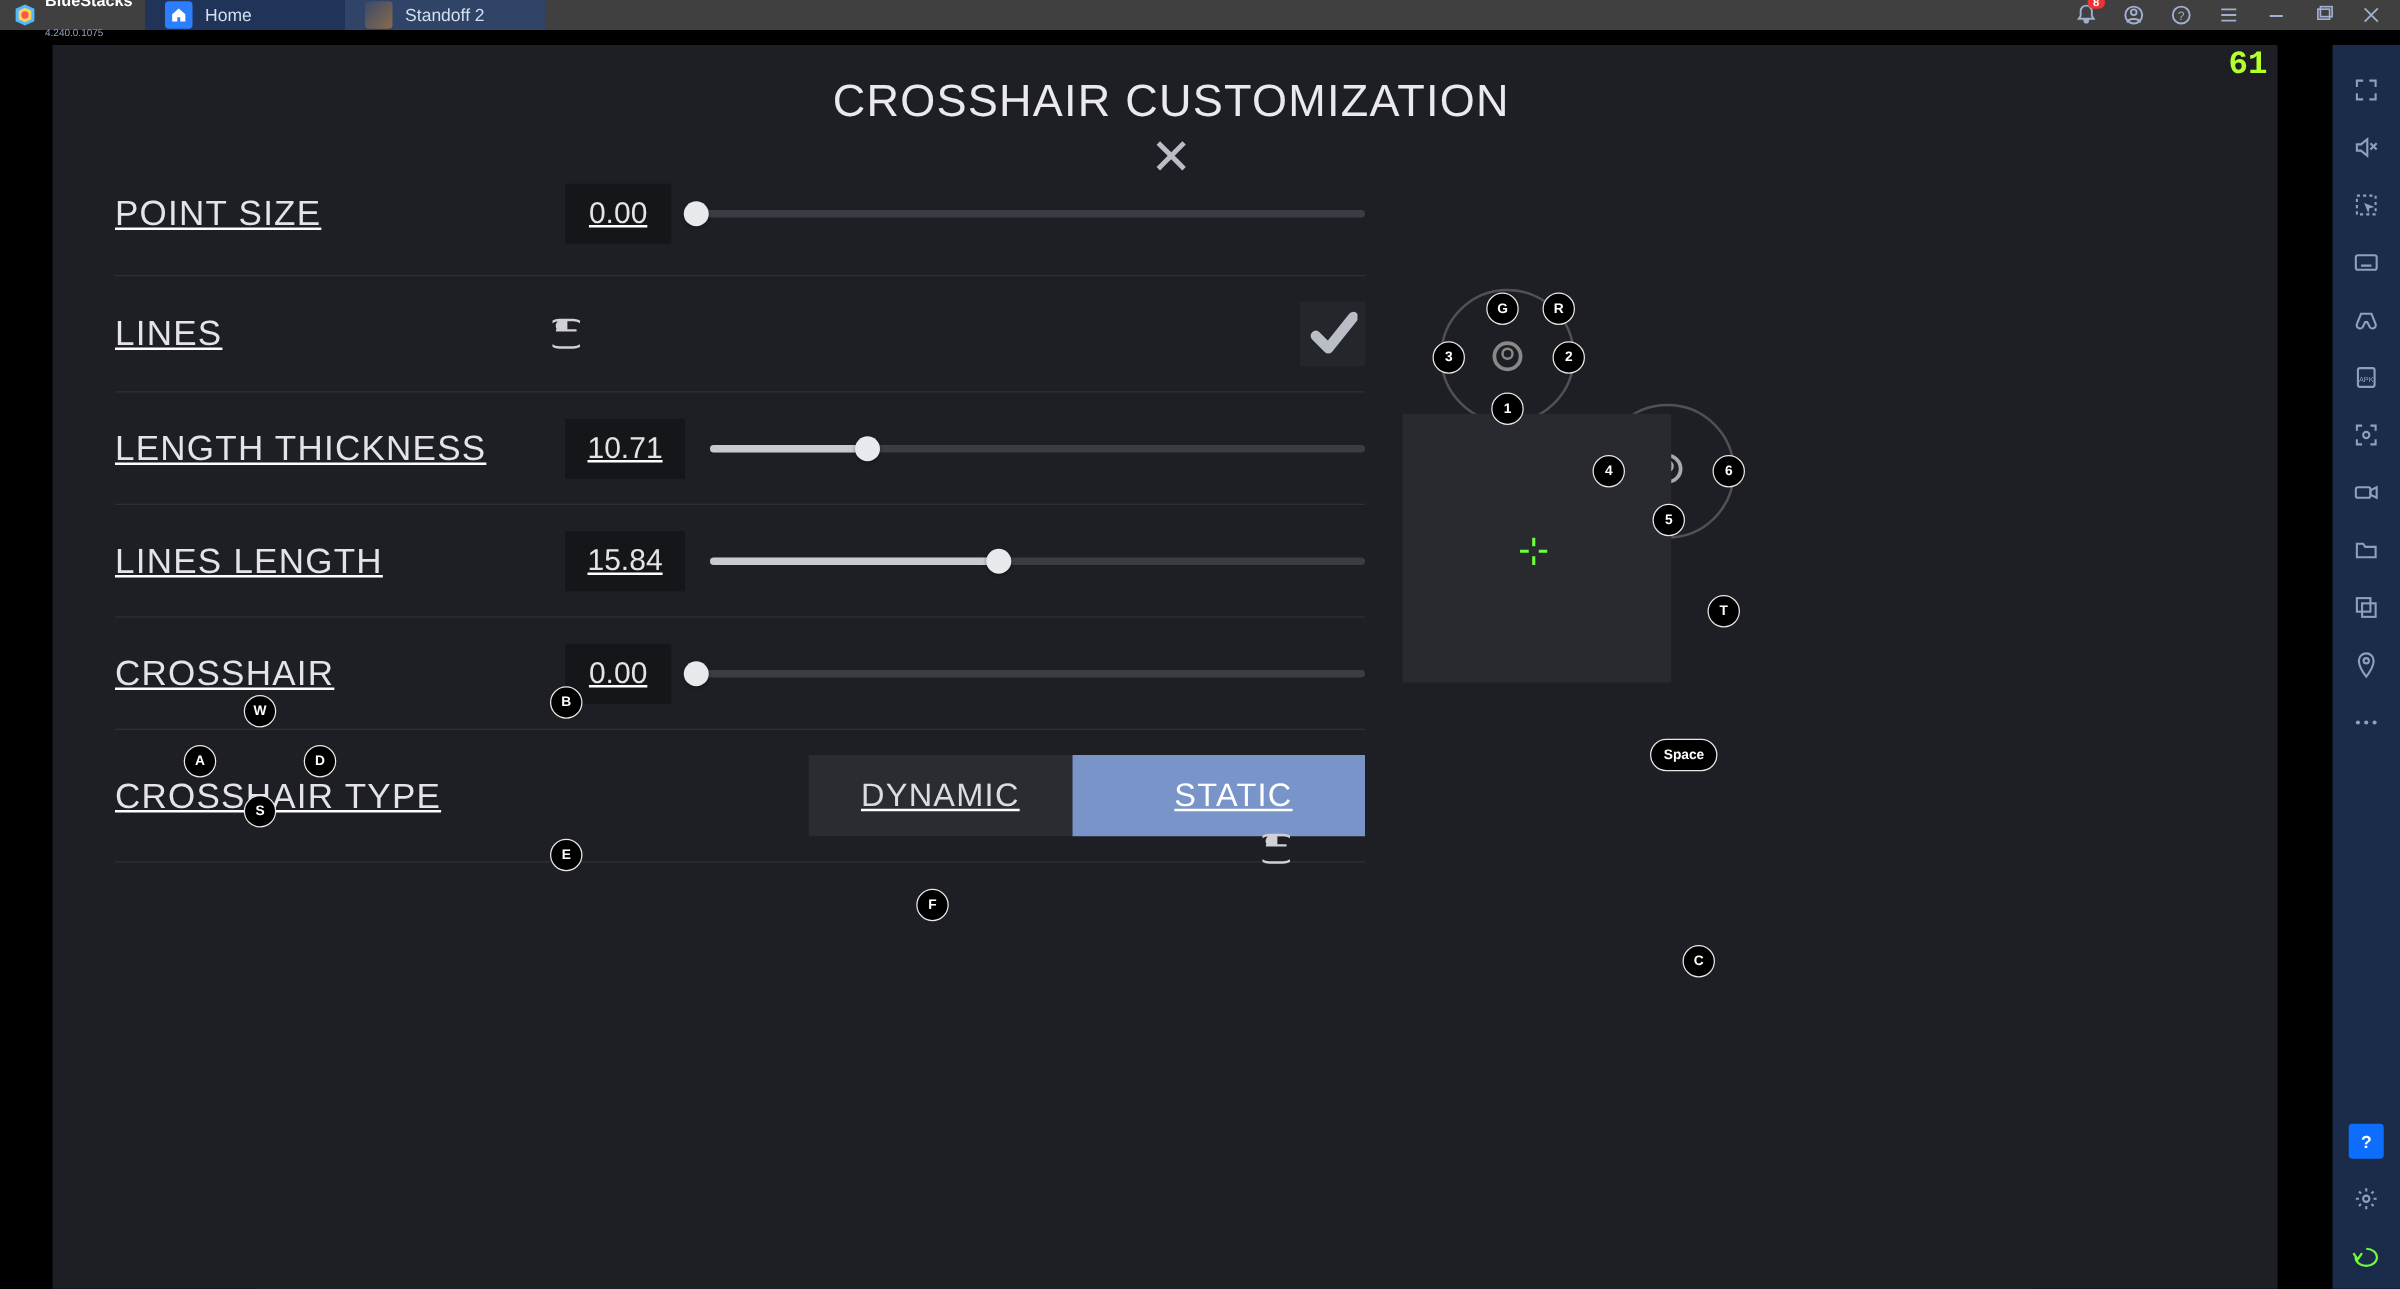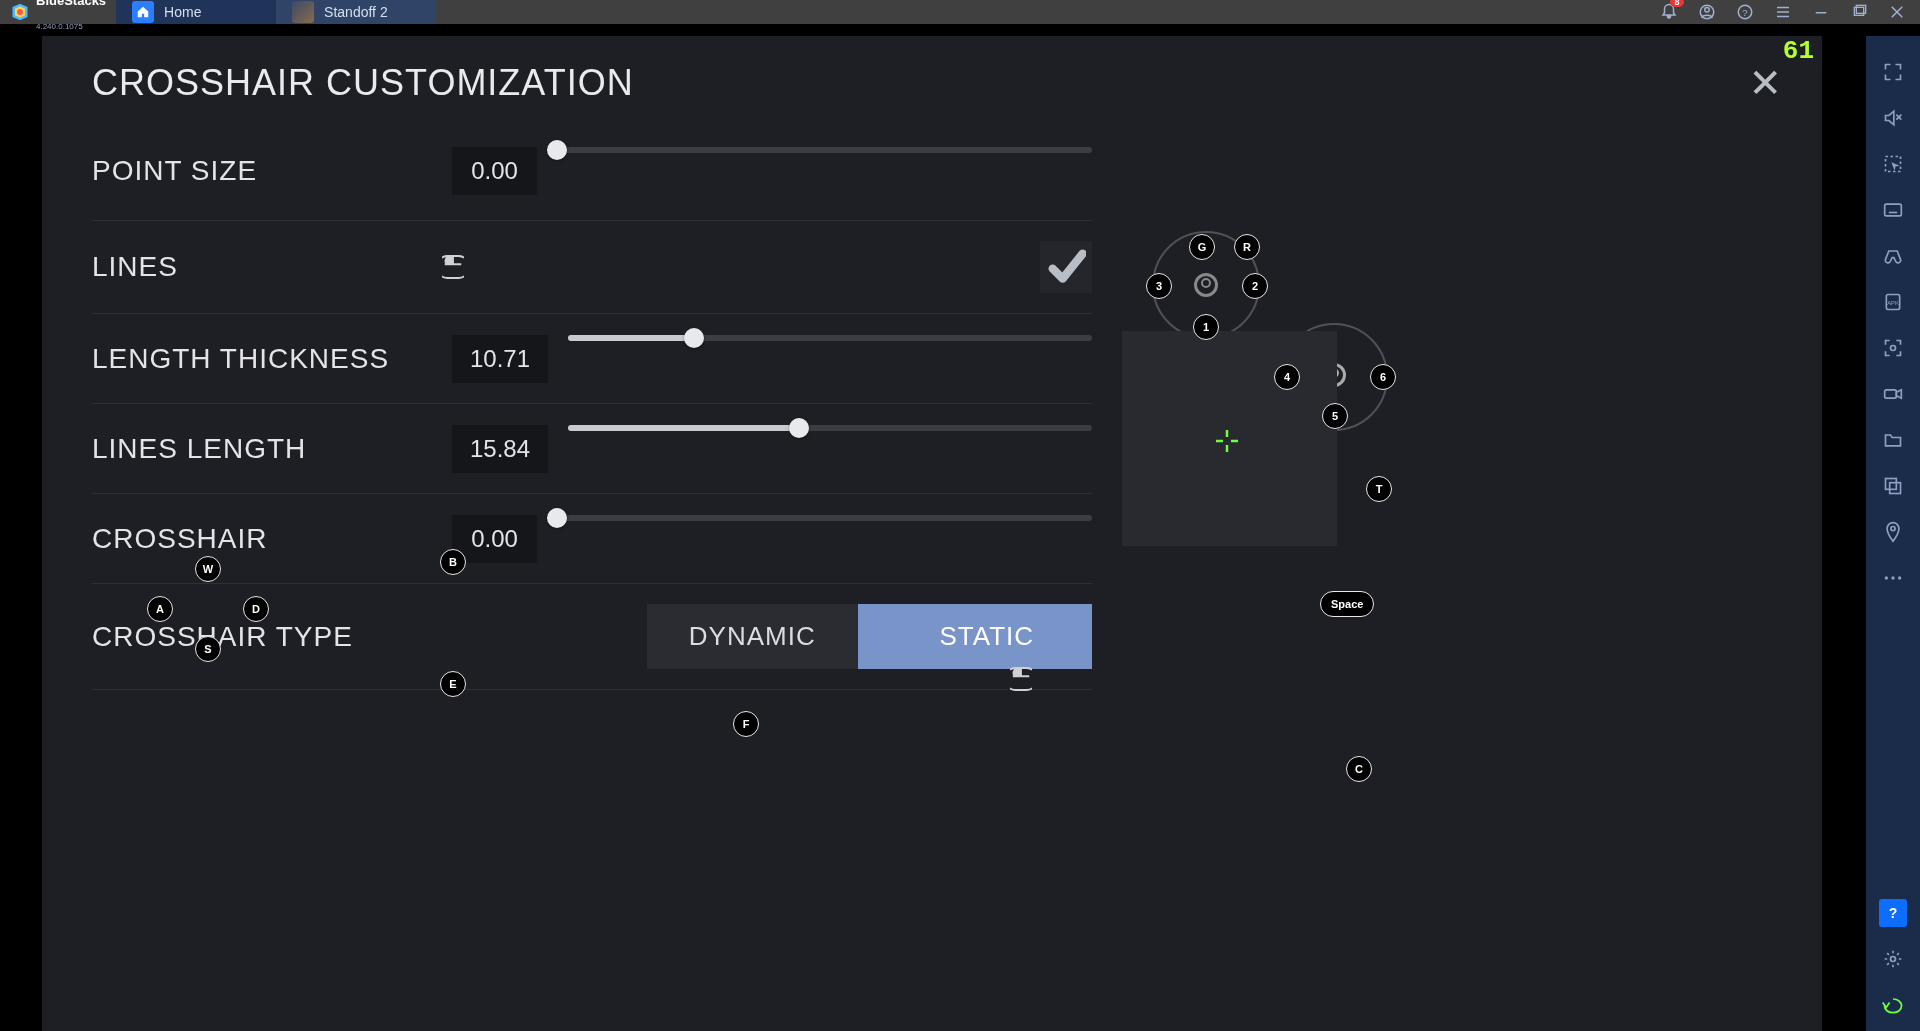--- a/index.html
+++ b/index.html
@@ -60,32 +60,32 @@
   top:36px; left:0; right:54px; bottom:0;
   background:#000;
 }
 .game-panel {
   position:absolute;
   top:0; bottom:0;
   left:42px; right:44px;
   background:#1d1f24;
 }
 
-.panel-header { display:flex; align-items:center; justify-content:space-between; padding:24px 40px 10px 50px; }
+.panel-header { display:flex; align-items:center; justify-content:space-between; padding:24px 40px 10px 50px;flex-direction:column; }
 .panel-title { font-family: Impact, "Arial Narrow Bold", sans-serif; font-size:36px; letter-spacing:1px; font-weight:400; color:#eaeaee; }
 .close-x { font-size:40px; color:#b9bdc6; font-weight:300; }
 
 .content-wrap { position:absolute; top:95px; bottom:80px; left:50px; right:40px; display:flex; gap:30px; }
-.settings-col { flex:1 1 auto; max-width:1000px; }
+.settings-col { flex:1 1 auto; max-width:1000px;text-decoration:underline; }
 .preview-col { width:330px; position:relative; }
 
 .setting-row { border-bottom:1px solid #2e3038; padding:20px 0; display:flex; align-items:center; position:relative; min-height:90px;}
 .setting-row:first-child { padding-top:10px; }
 .setting-label { width:360px; font-family: Impact, "Arial Narrow Bold", sans-serif; font-size:28px; letter-spacing:1px; color:#e3e3e8; font-weight:400; flex-shrink:0; }
-.slider-wrap { display:flex; gap:20px; flex:1; }
+.slider-wrap { display:flex; align-items:center; gap:20px; flex:1; }
 .value-box { background:#15161a; padding:10px 18px; min-width:85px; text-align:center; font-size:24px; color:#e3e3e8; }
 .slider-track { flex:1; height:6px; background:#3a3d44; border-radius:3px; position:relative; }
 .slider-fill { height:100%; background:#c7cad1; border-radius:3px; }
 .slider-knob { position:absolute; top:50%; transform:translate(-50%,-50%); width:20px; height:20px; background:#e8e9ed; border-radius:50%; box-shadow:0 1px 3px rgba(0,0,0,0.4);}
 
 .checkmark { margin-left:auto; width:52px; height:52px; background:#25262c; display:flex; align-items:center; justify-content:center; }
 .checkmark svg { width:40px; height:40px; }
 
 .type-toggle { margin-left:auto; display:flex; height:65px; width:445px;border-radius:16px; }
 .type-btn { flex:1; display:flex; align-items:center; justify-content:center; font-family: Impact, "Arial Narrow Bold", sans-serif; font-size:26px; letter-spacing:1px; background:#2b2c32; color:#dadce1; }

